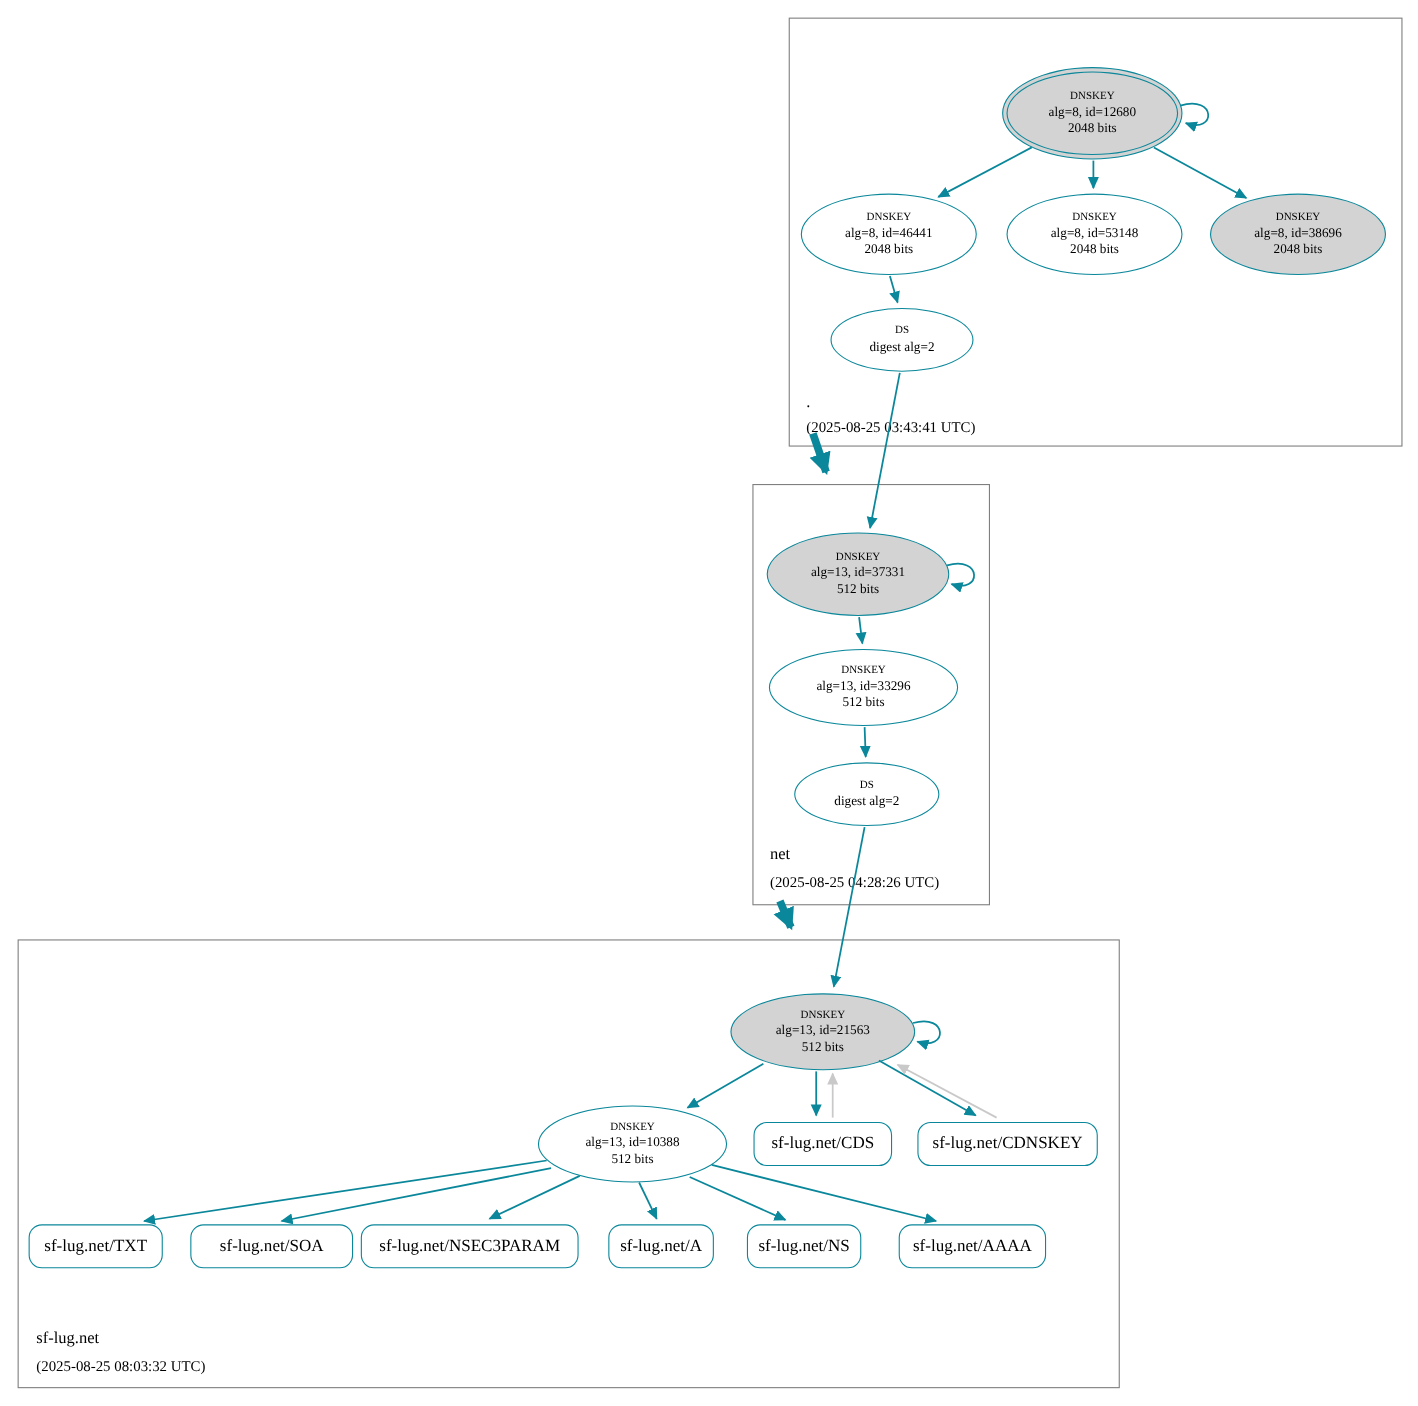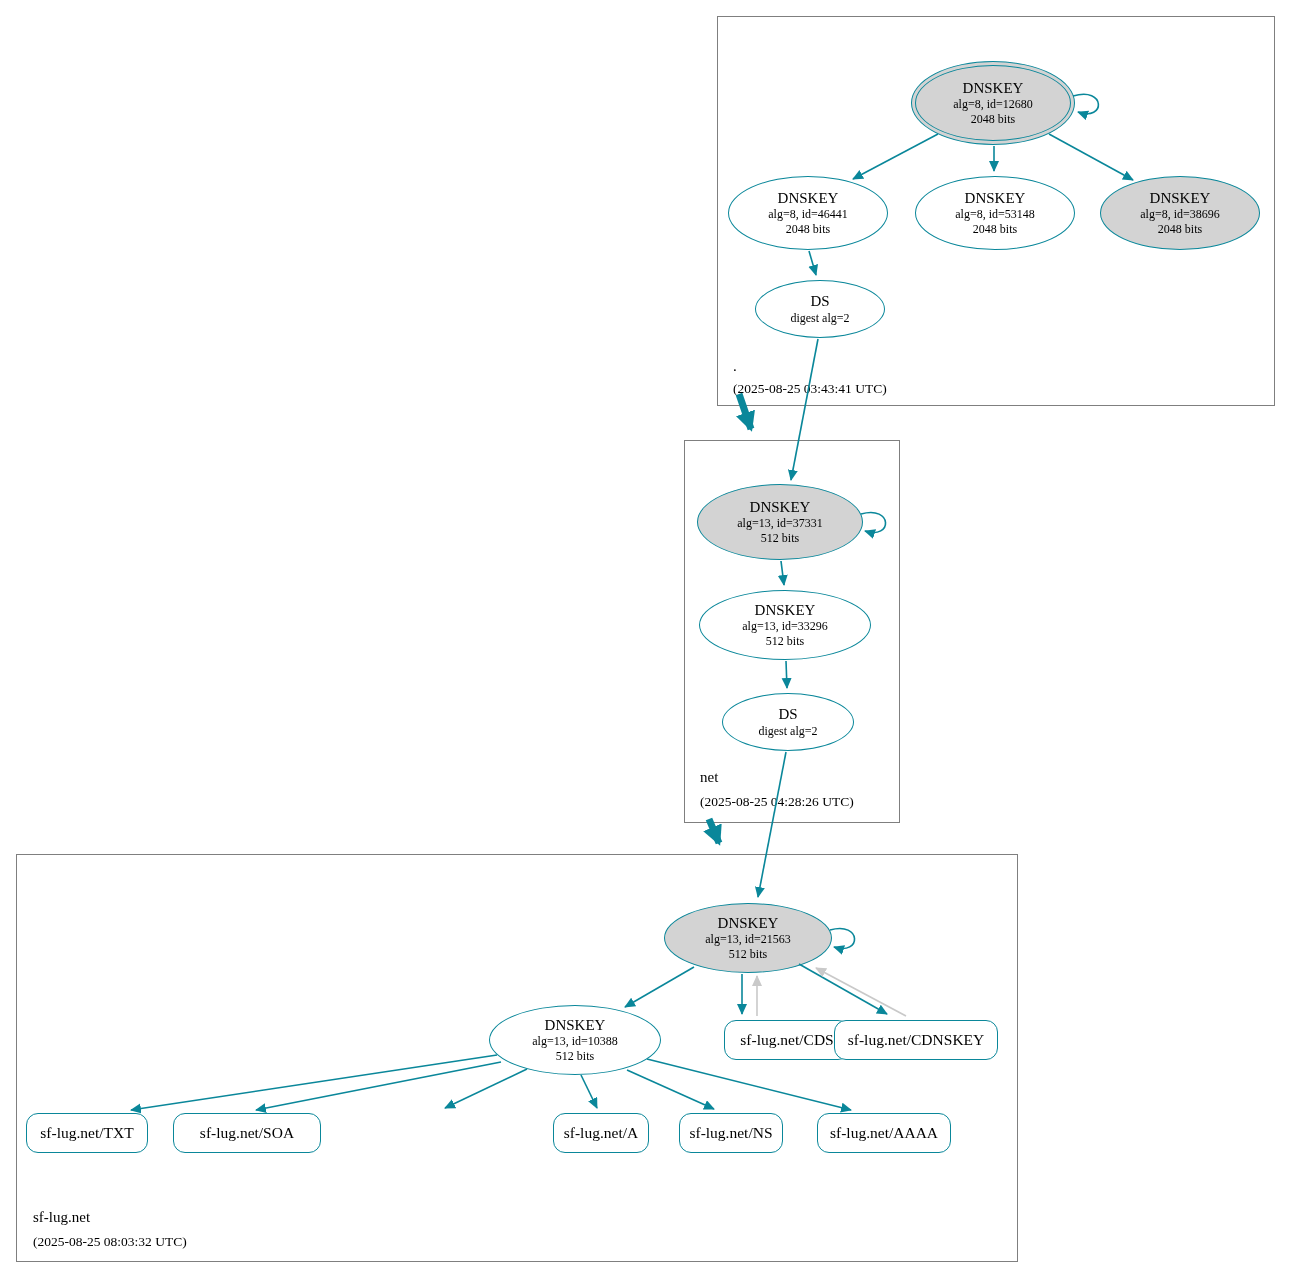--- a/index.html
+++ b/index.html
@@ -7,21 +7,21 @@
   body { font-family:"Liberation Serif", serif; color:#000; }
   .canvas { position:relative; width:1289px; height:1278px; background:#fff; overflow:hidden; }
 
   .zone-box { position:absolute; border:1px solid #7f7f7f; }
 
   .node { position:absolute; display:flex; flex-direction:column; align-items:center;
           justify-content:center; text-align:center; line-height:1.25; background:#fff; }
   .ellipse { border:1.6px solid #0a879a; border-radius:50%; }
   .ellipse.gray { background:#d3d3d3; }
   .inner-ring { position:absolute; inset:3px; border:1.4px solid #0a879a; border-radius:50%; }
-  .node-title { font-size:15px; }
+  .node-title { font-size:10px; }
   .node-sub { font-size:12px; }
 
   .rrset { border:1.6px solid #0a879a; border-radius:12px; font-size:15.5px; padding:0 8px; }
 
   .zone-label { position:absolute; font-size:15px; }
   .zone-ts { position:absolute; font-size:13.5px; }
 
   svg.edges { position:absolute; left:0; top:0; width:1289px; height:1278px; pointer-events:none; }
   .e  { fill:none; stroke:#0a879a; stroke-width:1.6; }
   .eg { fill:none; stroke:#c9c9c9; stroke-width:1.6; }
@@ -97,25 +97,26 @@
     <div class="node-sub">alg=13, id=21563</div>
     <div class="node-sub">512 bits</div>
   </div>
 
   <div class="node ellipse" style="left:489px; top:1005px; width:172px; height:70px;">
     <div class="node-title">DNSKEY</div>
     <div class="node-sub">alg=13, id=10388</div>
     <div class="node-sub">512 bits</div>
   </div>
 
-  <div class="node rrset" style="left:724px; top:1020px; width:126px; height:40px;">sf-lug.net/CDS</div>
+  <div class="node rrset" style="left:685px; top:1020px; width:126px; height:40px;">sf-lug.net/CDS</div>
   <div class="node rrset" style="left:834px; top:1020px; width:164px; height:40px;">sf-lug.net/CDNSKEY</div>
 
   <div class="node rrset" style="left:26px; top:1113px; width:122px; height:40px;">sf-lug.net/TXT</div>
   <div class="node rrset" style="left:173px; top:1113px; width:148px; height:40px;">sf-lug.net/SOA</div>
+  <div class="node rrset" style="left:328px; top:1113px; width:198px; height:40px;">sf-lug.net/NSEC3PARAM</div>
   <div class="node rrset" style="left:553px; top:1113px; width:96px; height:40px;border-radius:12px;">sf-lug.net/A</div>
   <div class="node rrset" style="left:679px; top:1113px; width:104px; height:40px;">sf-lug.net/NS</div>
   <div class="node rrset" style="left:817px; top:1113px; width:134px; height:40px;">sf-lug.net/AAAA</div>
 
   <svg class="edges" viewBox="0 0 1289 1278">
     <defs>
       <marker id="ah" markerUnits="userSpaceOnUse" markerWidth="13" markerHeight="12" refX="10" refY="5" orient="auto">
         <path d="M0,0 L11,5 L0,10 z" fill="#0a879a"></path>
       </marker>
       <marker id="ahg" markerUnits="userSpaceOnUse" markerWidth="13" markerHeight="12" refX="10" refY="5" orient="auto">

